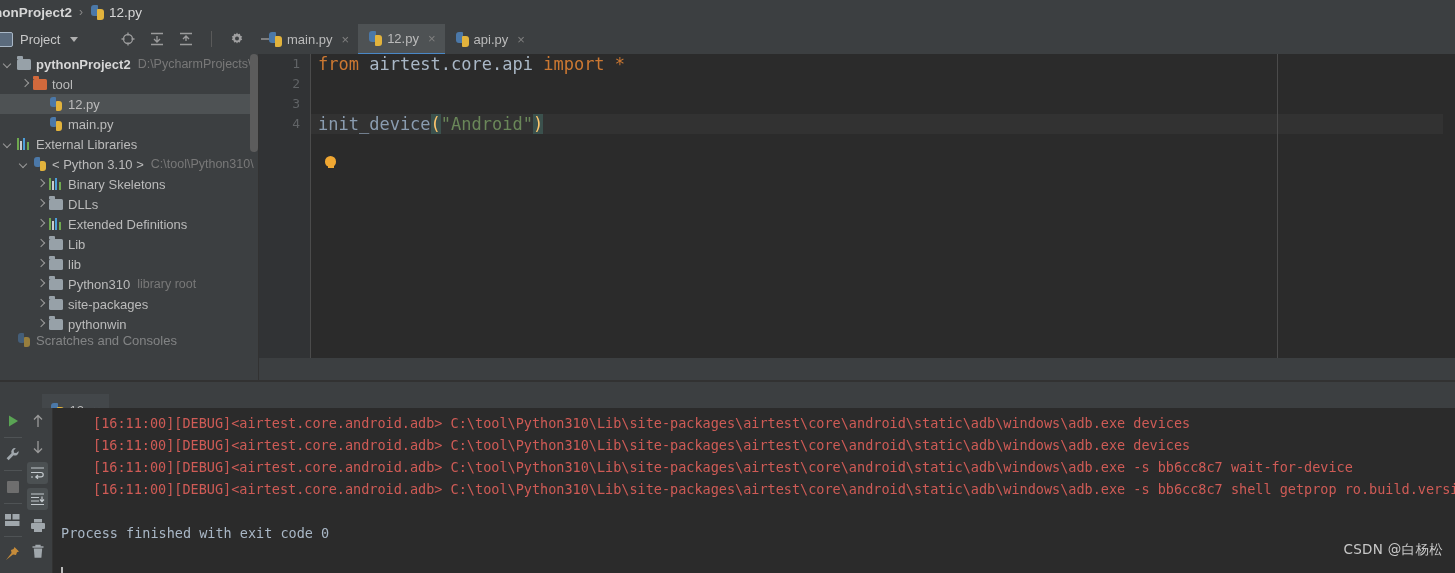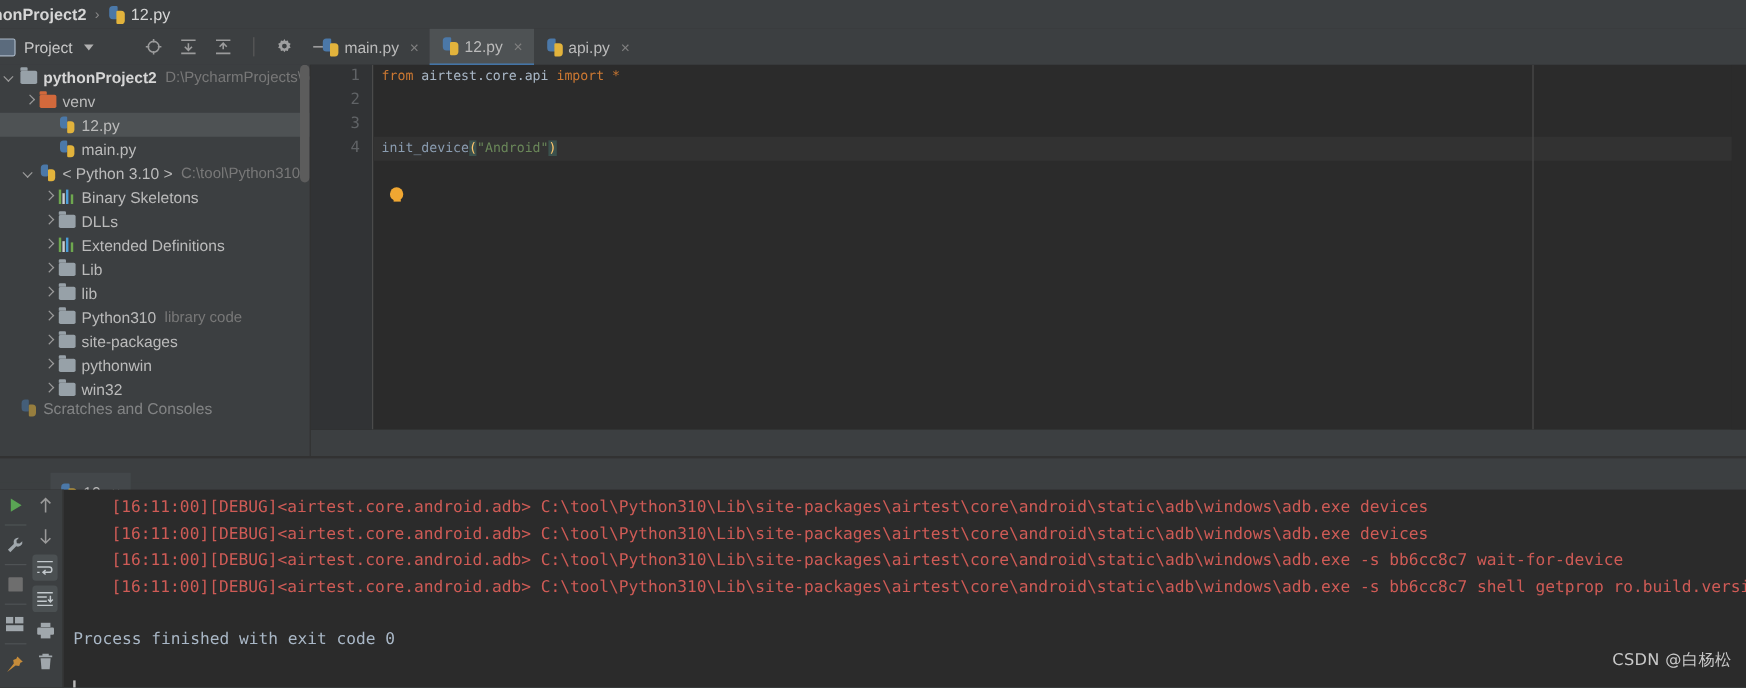--- a/index.html
+++ b/index.html
@@ -144,21 +144,21 @@
     background: #313335; border-right: 1px solid #4b4b4b;
   }
   .gline {
     height: 20px; line-height: 20px; text-align: right;
     padding-right: 10px; color: #606366;
     font-family: "DejaVu Sans Mono", monospace; font-size: 13px;
   }
   .code-area { position: absolute; left: 52px; top: 0; right: 0; height: 304px; }
   .cline {
     height: 20px; line-height: 20px; padding-left: 7px;
-    font-family: "DejaVu Sans Mono", monospace; font-size: 11px;
+    font-family: "DejaVu Sans Mono", monospace; font-size: 17px;
     white-space: pre; color: #a9b7c6;
   }
   .cline.curr { background: #323232; }
   .kw { color: #cc7832; }
   .ident { color: #a9b7c6; }
   .fn { color: #8a9cb0; }
   .str { color: #6a8759; }
   .paren-hl { background: #3b514d; color: #ffc66d; }
   .bulb {
     position: absolute; left: 66px; top: 102px;
@@ -313,33 +313,44 @@
           <span style="display: inline-block; flex: 0 0 auto; width: 4px;"></span>
           <span class="arrow down"></span>
           <span class="folder"></span>
           <span class="tlabel-bold">pythonProject2</span>
           <span class="tdim">D:\PycharmProjects\p</span>
         </div>
         <div class="trow">
           <span style="display: inline-block; flex: 0 0 auto; width: 20px;"></span>
           <span class="arrow right"></span>
           <span class="folder orange"></span>
-          <span>venv</span>
+          <span>tool</span>
         </div>
         <div class="trow sel">
           <span style="display: inline-block; flex: 0 0 auto; width: 36px;"></span>
           <span class="arrow "></span>
           <span class="pylogo"></span>
           <span>12.py</span>
         </div>
         <div class="trow">
           <span style="display: inline-block; flex: 0 0 auto; width: 36px;"></span>
           <span class="arrow "></span>
           <span class="pylogo"></span>
           <span>main.py</span>
+        </div>
+        <div class="trow">
+          <span style="display: inline-block; flex: 0 0 auto; width: 4px;"></span>
+          <span class="arrow down"></span>
+          <span class="libicon">
+            <i class="lb1"></i>
+            <i class="lb2"></i>
+            <i class="lb3"></i>
+            <i class="lb4"></i>
+          </span>
+          <span>External Libraries</span>
         </div>
         <div class="trow">
           <span style="display: inline-block; flex: 0 0 auto; width: 20px;"></span>
           <span class="arrow down"></span>
           <span class="pylogo"></span>
           <span>&lt; Python 3.10 &gt;</span>
           <span class="tdim">C:\tool\Python310\</span>
         </div>
         <div class="trow">
           <span style="display: inline-block; flex: 0 0 auto; width: 36px;"></span>
@@ -379,39 +390,33 @@
           <span style="display: inline-block; flex: 0 0 auto; width: 36px;"></span>
           <span class="arrow right"></span>
           <span class="folder"></span>
           <span>lib</span>
         </div>
         <div class="trow">
           <span style="display: inline-block; flex: 0 0 auto; width: 36px;"></span>
           <span class="arrow right"></span>
           <span class="folder"></span>
           <span>Python310</span>
-          <span class="tdim">library code</span>
+          <span class="tdim">library root</span>
         </div>
         <div class="trow">
           <span style="display: inline-block; flex: 0 0 auto; width: 36px;"></span>
           <span class="arrow right"></span>
           <span class="folder"></span>
           <span>site-packages</span>
         </div>
         <div class="trow">
           <span style="display: inline-block; flex: 0 0 auto; width: 36px;"></span>
           <span class="arrow right"></span>
           <span class="folder"></span>
           <span>pythonwin</span>
-        </div>
-        <div class="trow">
-          <span style="display: inline-block; flex: 0 0 auto; width: 36px;"></span>
-          <span class="arrow right"></span>
-          <span class="folder"></span>
-          <span>win32</span>
         </div>
         <div class="trow tree-partial" style="height: 12px;">
           <span style="display: inline-block; flex: 0 0 auto; width: 4px;"></span>
           <span class="arrow "></span>
           <span class="pylogo"></span>
           <span>Scratches and Consoles</span>
         </div>
       </div>
     <div class="tree-scrollbar"></div>
   </div>

